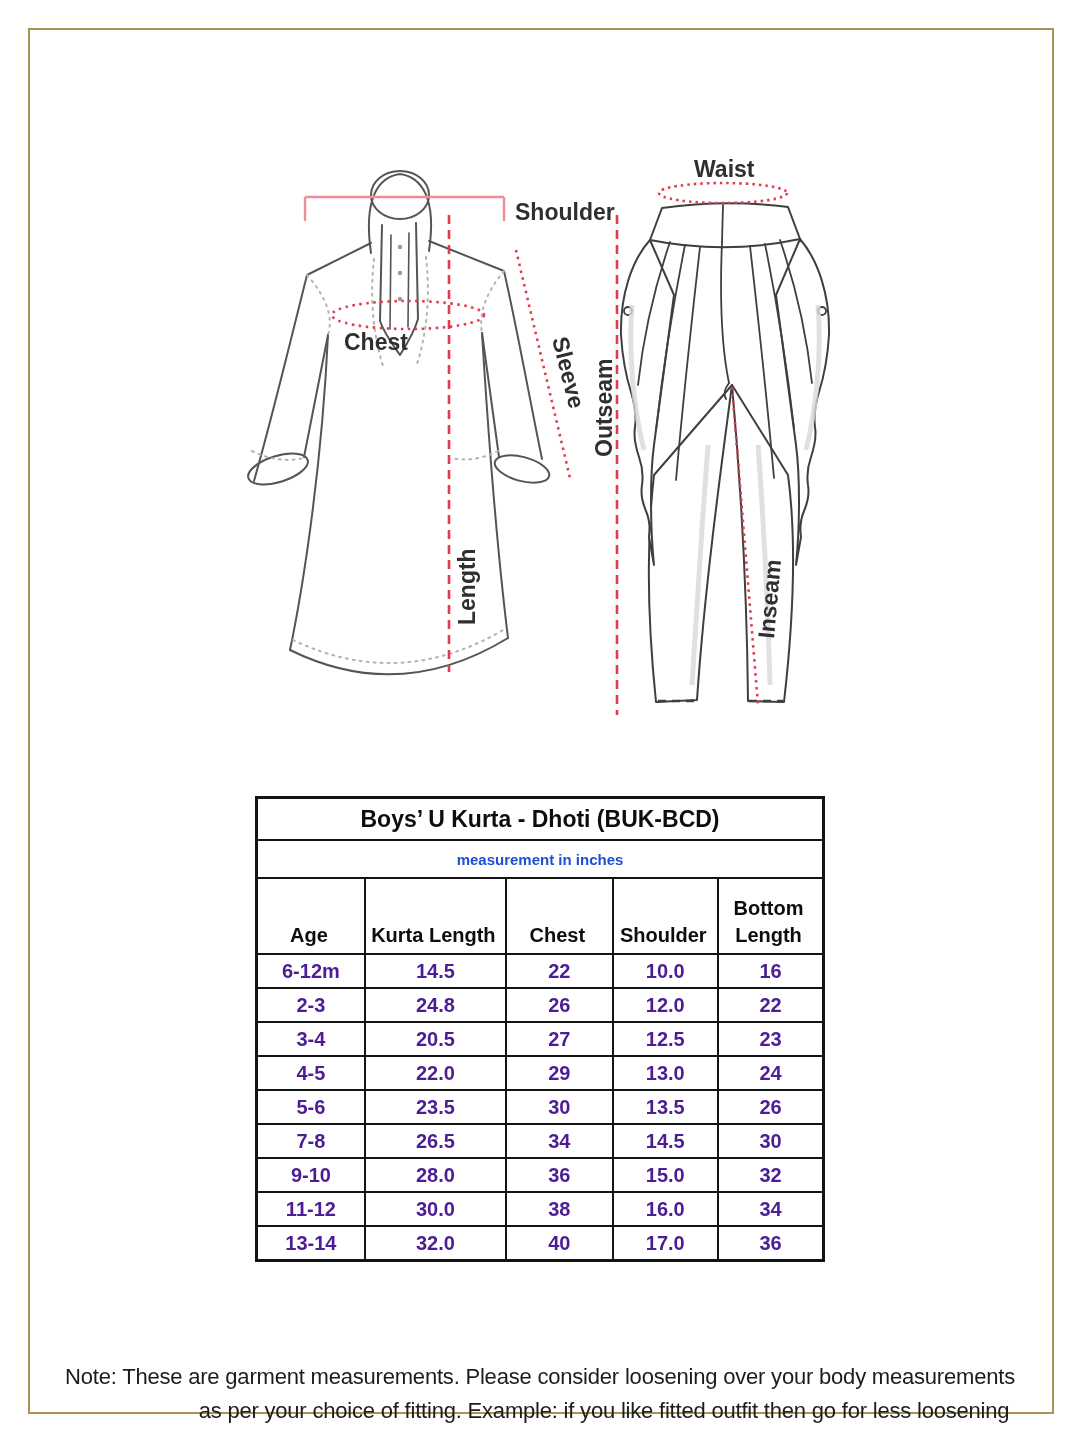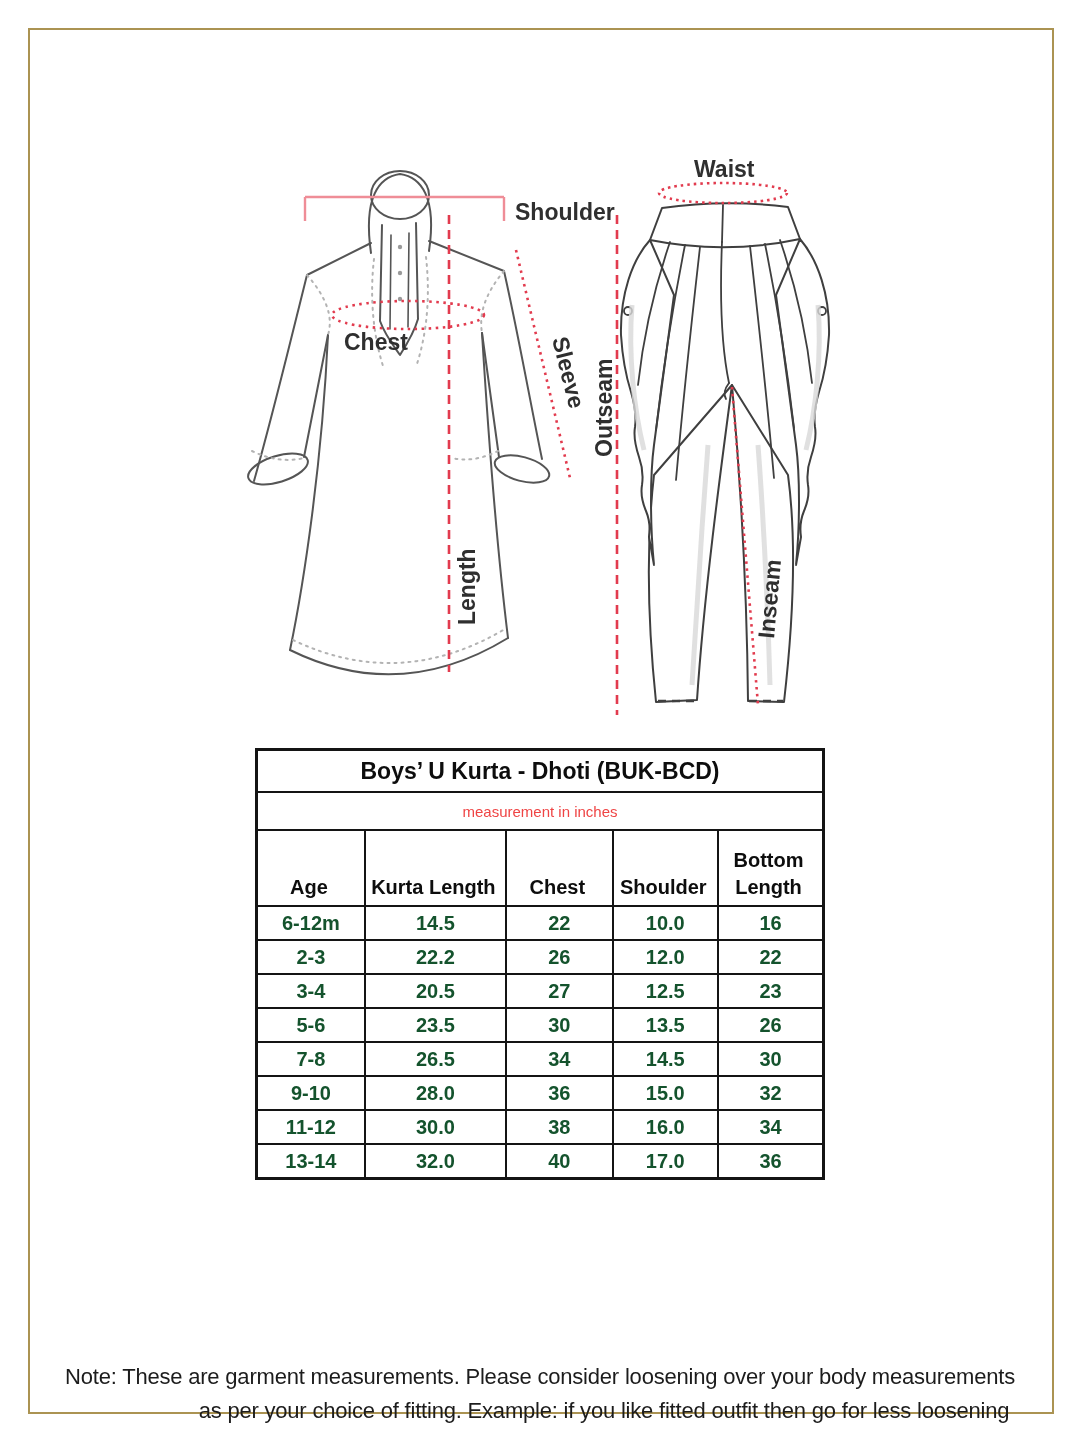--- a/index.html
+++ b/index.html
@@ -20,29 +20,29 @@
   .kurta-svg{position:absolute;left:232px;top:163px;}
   .dhoti-svg{position:absolute;left:588px;top:145px;}
   .diag-label{font-family:"Liberation Sans",sans-serif;font-size:23px;font-weight:600;fill:#2f2f2f;}
 
   
   table.size-table{position:absolute;left:255px;top:748px;width:570px;border-collapse:collapse;
                    table-layout:fixed;background:#fff;}
   table.size-table,
   table.size-table th,
   table.size-table td{border:2px solid #141414;}
-  table.size-table{border-width:3px;}
+  table.size-table{border-width:3px;margin-top:48px;}
   .tbl-title{height:38px;font-size:23px;font-weight:bold;text-align:center;color:#0d0d0d;
              font-family:"Liberation Sans",sans-serif;vertical-align:middle;}
-  .tbl-sub{height:34px;font-size:15px;font-weight:normal;text-align:center;color:#ef4444;
+  .tbl-sub{height:34px;font-size:15px;font-weight:bold;text-align:center;color:#1d4ed8;
            vertical-align:middle;}
   .tbl-head th{height:70px;font-size:20px;font-weight:bold;text-align:center;color:#0d0d0d;
                vertical-align:bottom;padding:0 6px 4px 2px;line-height:1.35;}
   table.size-table td{height:32px;font-size:20px;font-weight:bold;text-align:center;
-                      color:#14532d;vertical-align:middle;padding:0;}
+                      color:#4c1d95;vertical-align:middle;padding:0;}
 
   
   .note{position:absolute;left:40px;right:40px;top:1360px;text-align:center;
         font-size:22px;color:#1c1c1c;line-height:34px;letter-spacing:-0.2px;}
   .note .line2{display:block;padding-left:128px;text-align:center;}
 </style>
 </head>
 <body>
 
 <div class="page">
@@ -181,33 +181,40 @@
     <tbody>
         <tr>
           <td>6-12m</td>
           <td>14.5</td>
           <td>22</td>
           <td>10.0</td>
           <td>16</td>
         </tr>
         <tr>
           <td>2-3</td>
-          <td>22.2</td>
+          <td>24.8</td>
           <td>26</td>
           <td>12.0</td>
           <td>22</td>
         </tr>
         <tr>
           <td>3-4</td>
           <td>20.5</td>
           <td>27</td>
           <td>12.5</td>
           <td>23</td>
         </tr>
         <tr>
+          <td>4-5</td>
+          <td>22.0</td>
+          <td>29</td>
+          <td>13.0</td>
+          <td>24</td>
+        </tr>
+        <tr>
           <td>5-6</td>
           <td>23.5</td>
           <td>30</td>
           <td>13.5</td>
           <td>26</td>
         </tr>
         <tr>
           <td>7-8</td>
           <td>26.5</td>
           <td>34</td>

